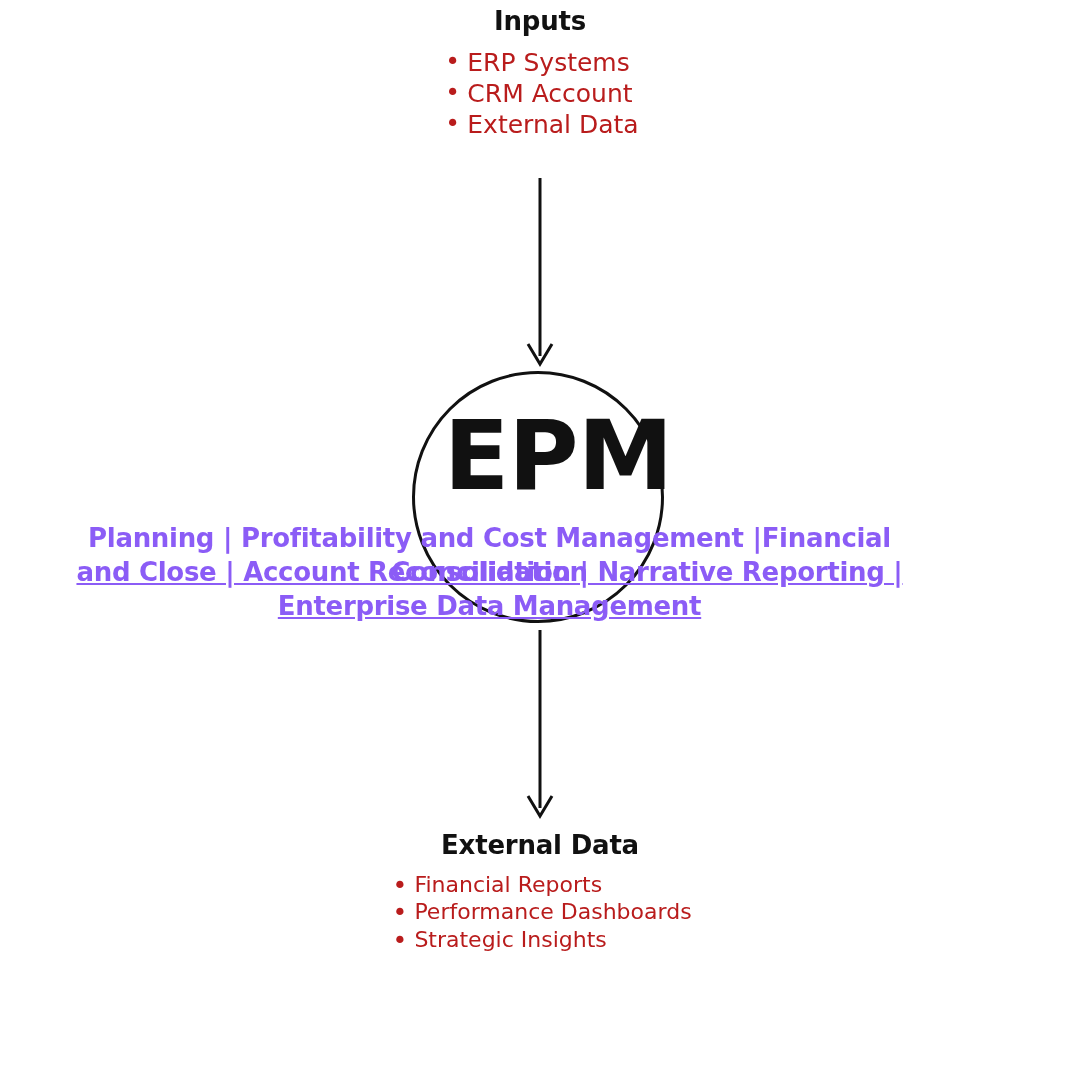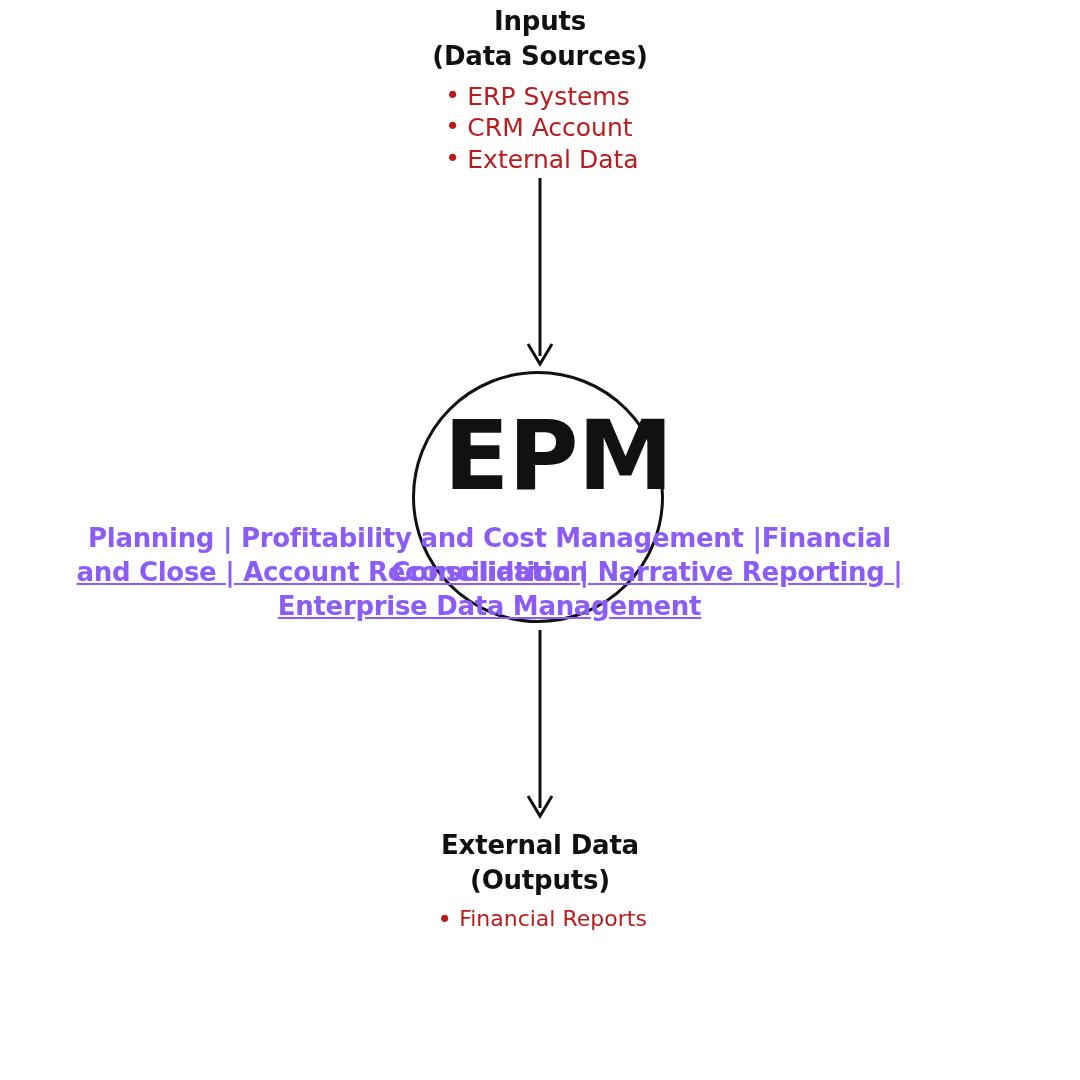--- a/index.html
+++ b/index.html
@@ -136,21 +136,20 @@
     font-size: 22px;
   }
 </style>
 </head>
 <body>
 
 <div class="diagram">
 
   <div class="block-inputs">
     <div class="block-title">Inputs</div>
-    <div class="block-subtitle">(Data Sources)</div>
     <ul class="bullet-list">
       <li>ERP Systems</li>
       <li>CRM Account</li>
       <li>External Data</li>
     </ul>
   </div>
 
   <div class="arrow-top">
     <svg width="50" height="190" viewBox="0 0 50 190" xmlns="http://www.w3.org/2000/svg">
       <line x1="25" y1="0" x2="25" y2="178" stroke="#111111" stroke-width="3"></line>
@@ -166,19 +165,20 @@
 
   <div class="arrow-bottom">
     <svg width="50" height="190" viewBox="0 0 50 190" xmlns="http://www.w3.org/2000/svg">
       <line x1="25" y1="0" x2="25" y2="178" stroke="#111111" stroke-width="3"></line>
       <polyline points="13,166 25,186 37,166" fill="none" stroke="#111111" stroke-width="3"></polyline>
     </svg>
   </div>
 
   <div class="block-outputs">
     <div class="block-title">External Data</div>
-    <div class="block-subtitle">(Outputs)</div>
     <ul class="bullet-list">
       <li>Financial Reports</li>
+      <li>Performance Dashboards</li>
+      <li>Strategic Insights</li>
     </ul>
   </div>
 
 </div>
 
 </body></html>

